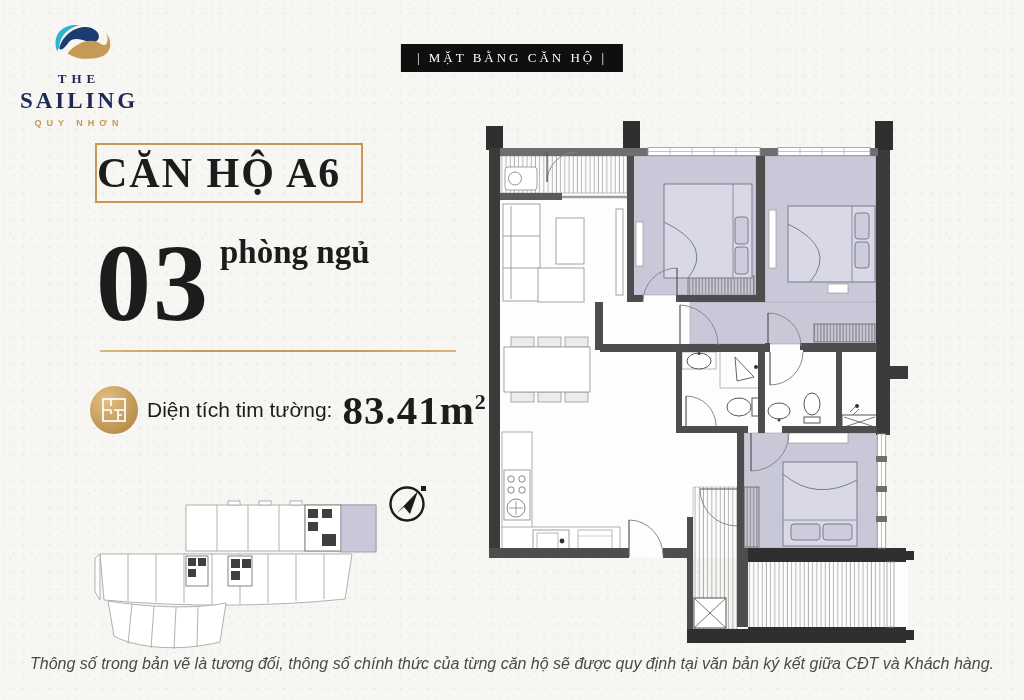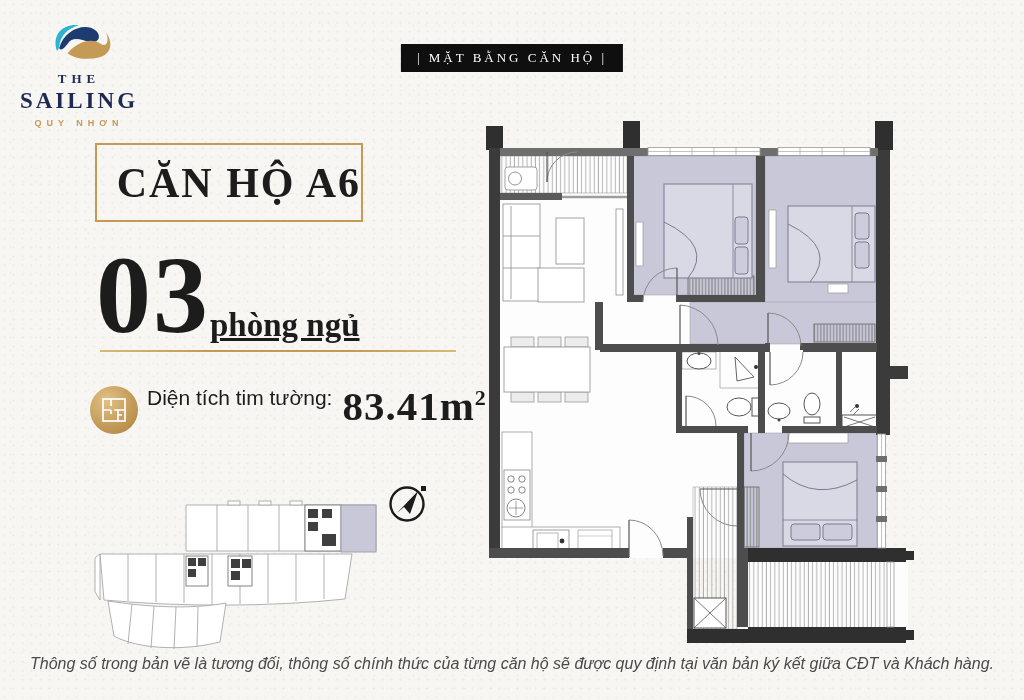--- a/index.html
+++ b/index.html
@@ -14,31 +14,31 @@
   .abs{position:absolute;}
   
   .logo{left:18px;top:20px;width:122px;text-align:center;}
   .logo .word1{font-size:13px;letter-spacing:5px;color:#1e2a54;font-weight:bold;margin-top:3px;}
   .logo .word2{font-size:23px;letter-spacing:3px;color:#1e2a54;font-weight:bold;margin-top:1px;}
   .logo .word3{font-size:9px;letter-spacing:5px;color:#c59a55;font-weight:bold;margin-top:4px;font-family:"Liberation Sans",sans-serif;}
   
   .badge{left:50%;top:44px;transform:translateX(-50%);background:#0f0f0f;color:#fff;
     font-size:13px;letter-spacing:3px;padding:6px 16px;white-space:nowrap;}
   
-  .title-box{left:95px;top:143px;width:268px;height:79px;border:2px solid #c59a55;
-    display:flex;align-items:center;justify-content:flex-end;box-sizing:border-box;}
+  .title-box{left:95px;top:143px;width:268px;height:60px;border:2px solid #c59a55;
+    display:flex;align-items:center;justify-content:flex-start;box-sizing:border-box;}
   .title-box .t{font-size:42px;font-weight:bold;letter-spacing:2px;}
   
-  .beds{left:96px;top:234px;display:flex;align-items:flex-end;height:110px;}
+  .beds{left:96px;top:234px;display:flex;align-items:flex-start;height:110px;}
   .beds .num{font-size:110px;font-weight:bold;line-height:98px;letter-spacing:2px;}
-  .beds .lbl{font-size:33px;font-weight:bold;margin-left:0;text-decoration:underline;}
+  .beds .lbl{font-size:33px;font-weight:bold;margin-left:10px;}
   .divider{left:100px;top:350px;width:356px;height:2px;
     background:linear-gradient(90deg,#d8b87c,#c59a55 30%,#c59a55 70%,#d8b87c);}
   
-  .area{left:90px;top:386px;display:flex;align-items:flex-start;}
+  .area{left:90px;top:386px;display:flex;align-items:center;}
   .area .circle{width:48px;height:48px;border-radius:50%;
     background:radial-gradient(circle at 35% 30%,#e2c084,#b98f4b 75%);
     display:flex;align-items:center;justify-content:center;flex:0 0 auto;}
   .area .lbl{font-family:"Liberation Sans",sans-serif;font-size:21px;color:#1c1c1c;margin:0 10px 0 9px;white-space:nowrap;}
   .area .val{font-size:41px;font-weight:bold;letter-spacing:1px;line-height:1;}
   .area .val sup{font-size:22px;}
   
   .disclaimer{left:0;top:655px;width:1024px;text-align:center;font-family:"Liberation Sans",sans-serif;
     font-style:italic;font-size:16px;color:#4a4a4a;}
   svg{display:block;}

